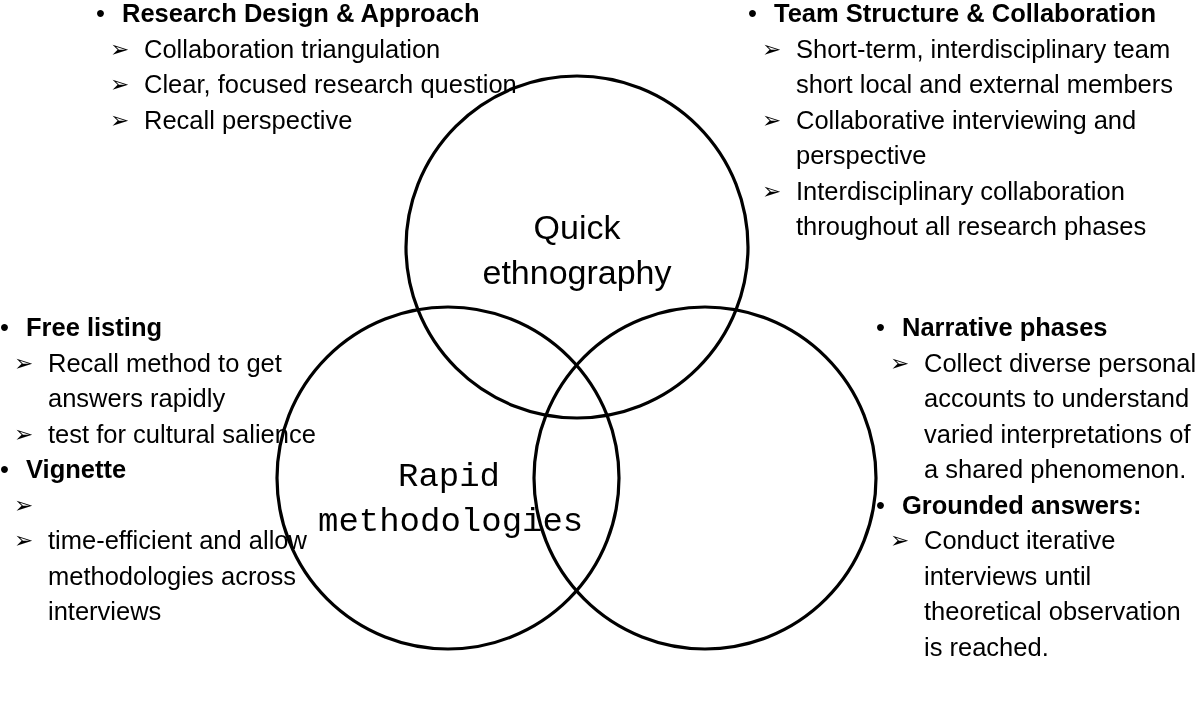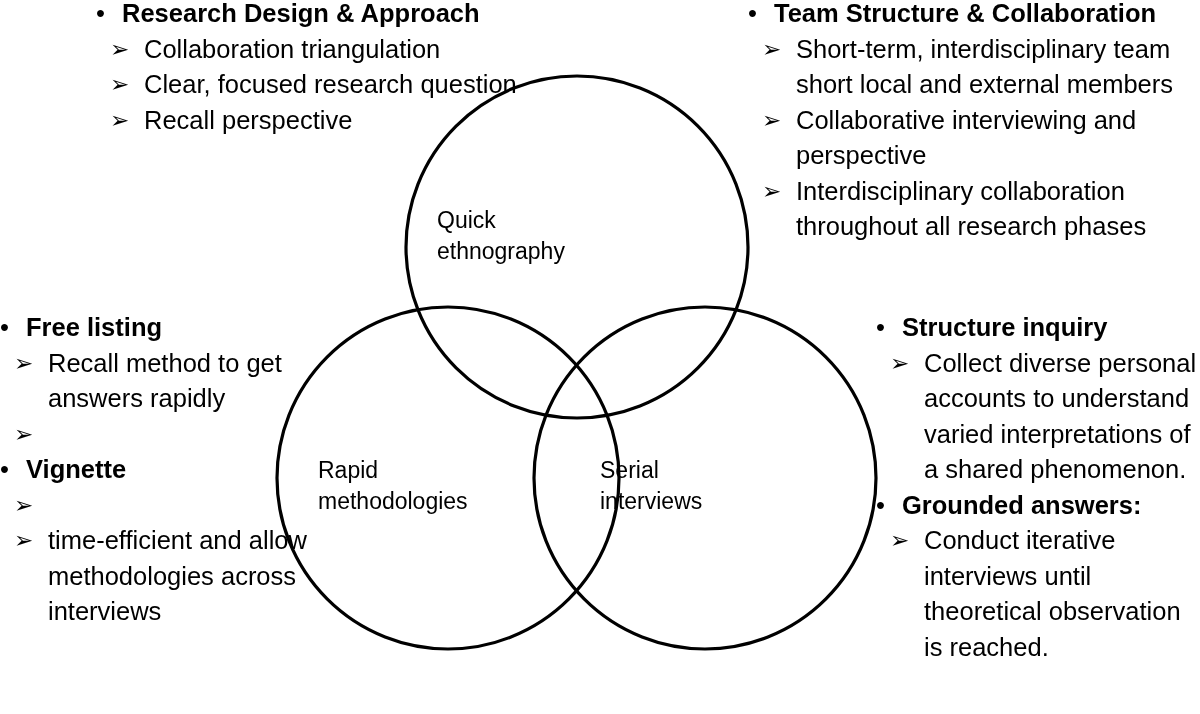--- a/index.html
+++ b/index.html
@@ -28,34 +28,36 @@
     width: 1200px;
     height: 714px;
   }
   .venn-circle {
     fill: none;
     stroke: #000000;
     stroke-width: 3.2;
   }
   .venn-label {
     position: absolute;
-    font-size: 23px;
+    text-align: center;
+    font-size: 34px;
     line-height: 1.33;
     color: #000000;
     white-space: pre-line;
   }
   #label-quick {
     left: 437px;
     top: 205px;
     width: 280px;
   }
   #label-rapid {
     left: 318px;
     top: 455px;
     width: 262px;
+    font-family: Liberation Mono, monospace;
   }
   #label-serial {
     left: 600px;
     top: 455px;
     width: 212px;
   }
 
   
   .block {
     position: absolute;
@@ -108,22 +110,20 @@
   <svg id="venn-svg" viewBox="0 0 1200 714">
     <circle class="venn-circle" id="circle-quick" cx="577" cy="247" r="171" stroke="#000000"></circle>
     <circle class="venn-circle" id="circle-rapid" cx="448" cy="478" r="171" stroke="#000000"></circle>
     <circle class="venn-circle" id="circle-serial" cx="705" cy="478" r="171" stroke="#000000"></circle>
   </svg>
 
   <div class="venn-label" id="label-quick">Quick
 ethnography</div>
   <div class="venn-label" id="label-rapid">Rapid
 methodologies</div>
-  <div class="venn-label" id="label-serial">Serial
-interviews</div>
 
   <div class="block left-col" id="block-research">
     <div class="bullet-row lvl1">
       <span class="marker dot">•</span>
       <span class="btext strong">Research Design &amp; Approach</span>
     </div>
     <div class="bullet-row lvl2">
       <span class="marker arrow">➢</span>
       <span class="btext">Collaboration triangulation</span>
     </div>
@@ -160,38 +160,39 @@
     <div class="bullet-row lvl1">
       <span class="marker dot">•</span>
       <span class="btext strong">Free listing</span>
     </div>
     <div class="bullet-row lvl2">
       <span class="marker arrow">➢</span>
       <span class="btext">Recall method to get answers rapidly</span>
     </div>
     <div class="bullet-row lvl2">
       <span class="marker arrow">➢</span>
+      <span class="btext">test for cultural salience</span>
     </div>
     <div class="bullet-row lvl1">
       <span class="marker dot">•</span>
       <span class="btext strong">Vignette</span>
     </div>
     <div class="bullet-row lvl2">
       <span class="marker arrow">➢</span>
     </div>
     <div class="bullet-row lvl2">
       <span class="marker arrow">➢</span>
       <span class="btext">time-efficient and allow methodologies across interviews</span>
     </div>
   </div>
 
   <div class="block right-col" id="block-narrative">
     <div class="bullet-row lvl1">
       <span class="marker dot">•</span>
-      <span class="btext strong">Structure inquiry</span>
+      <span class="btext strong">Narrative phases</span>
     </div>
     <div class="bullet-row lvl2">
       <span class="marker arrow">➢</span>
       <span class="btext">Collect diverse personal accounts to understand varied interpretations of a shared phenomenon.</span>
     </div>
     <div class="bullet-row lvl1">
       <span class="marker dot">•</span>
       <span class="btext strong">Grounded answers:</span>
     </div>
     <div class="bullet-row lvl2">

